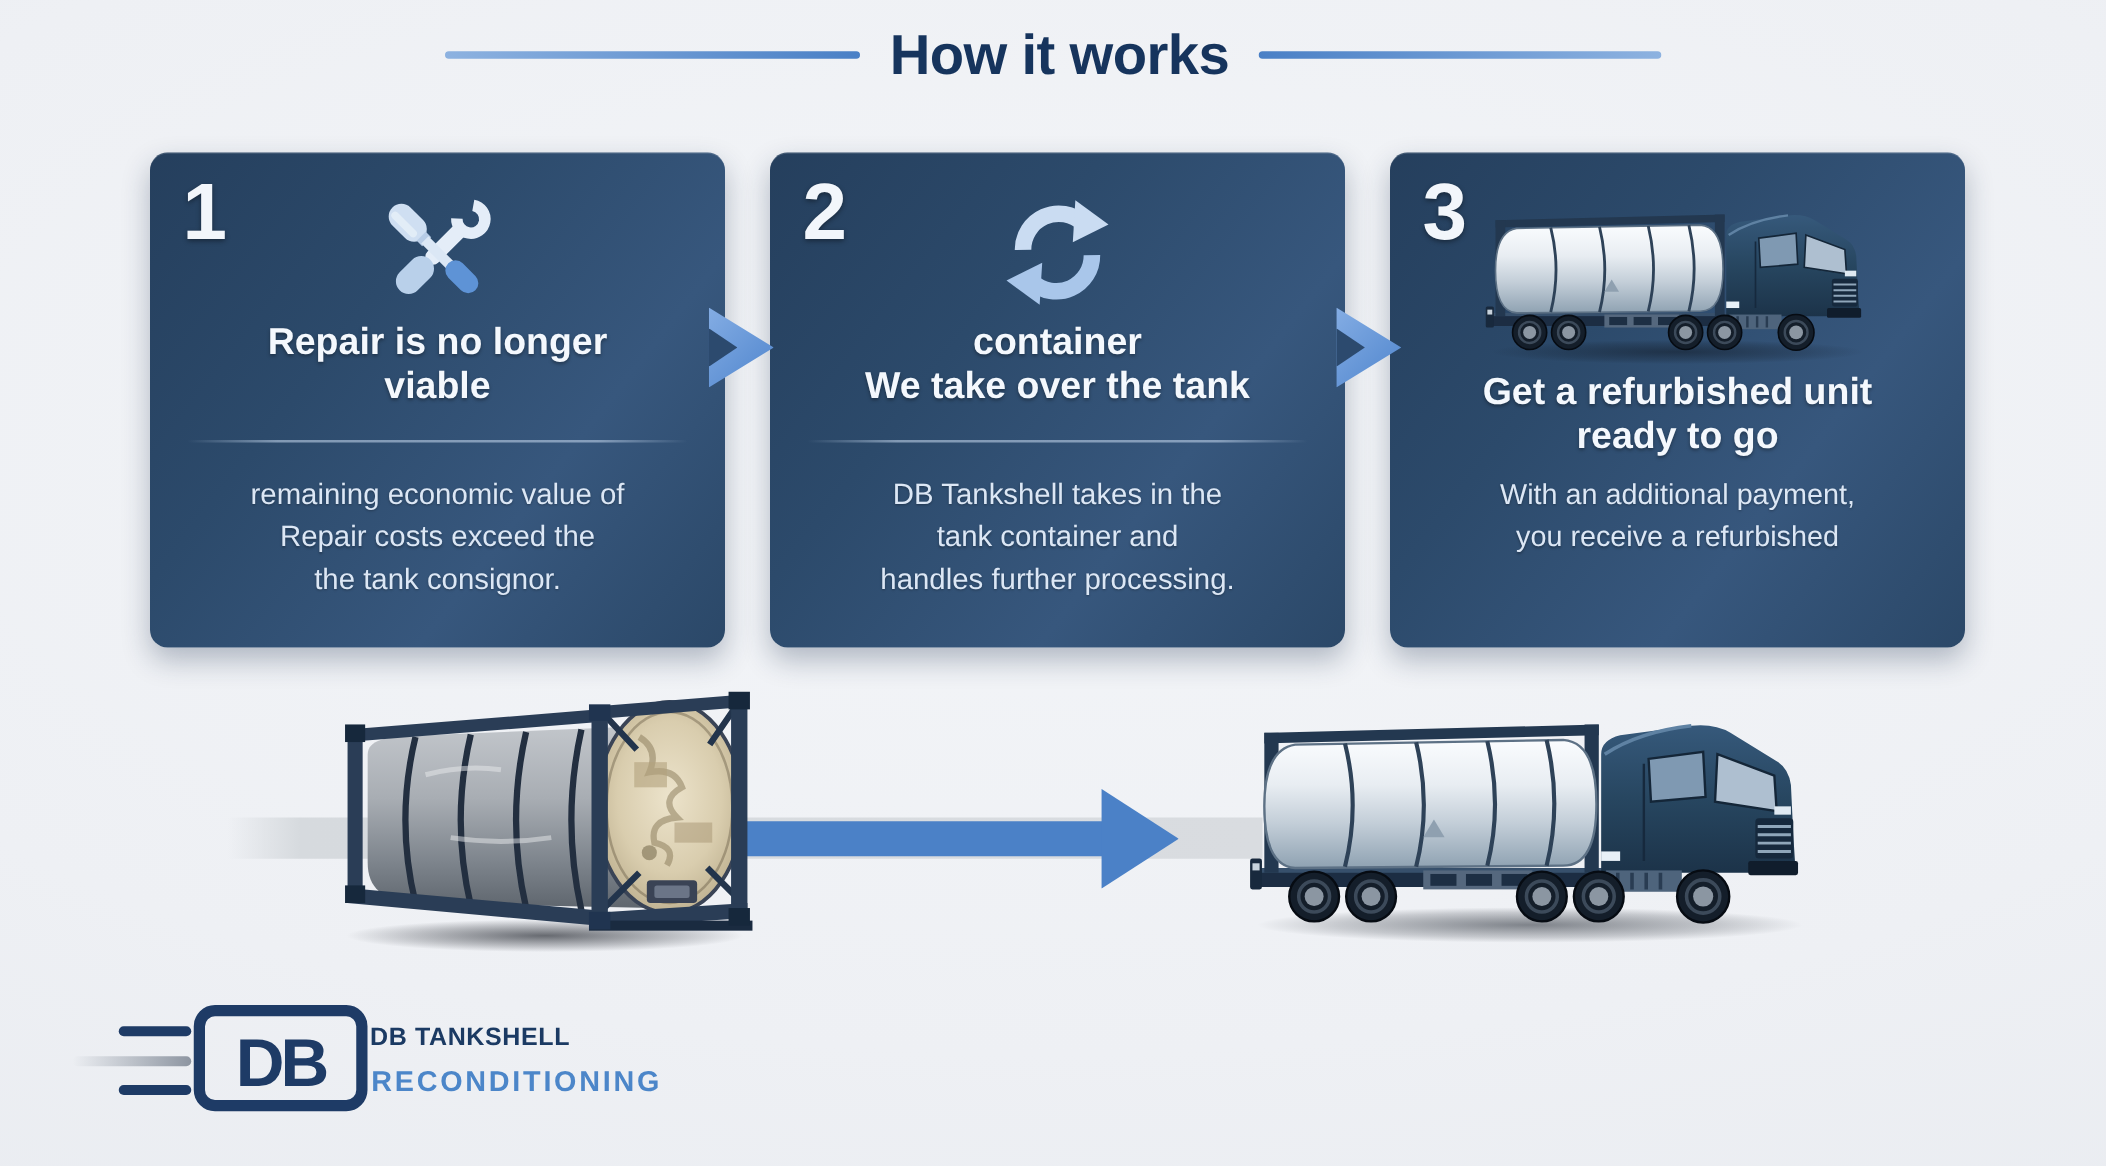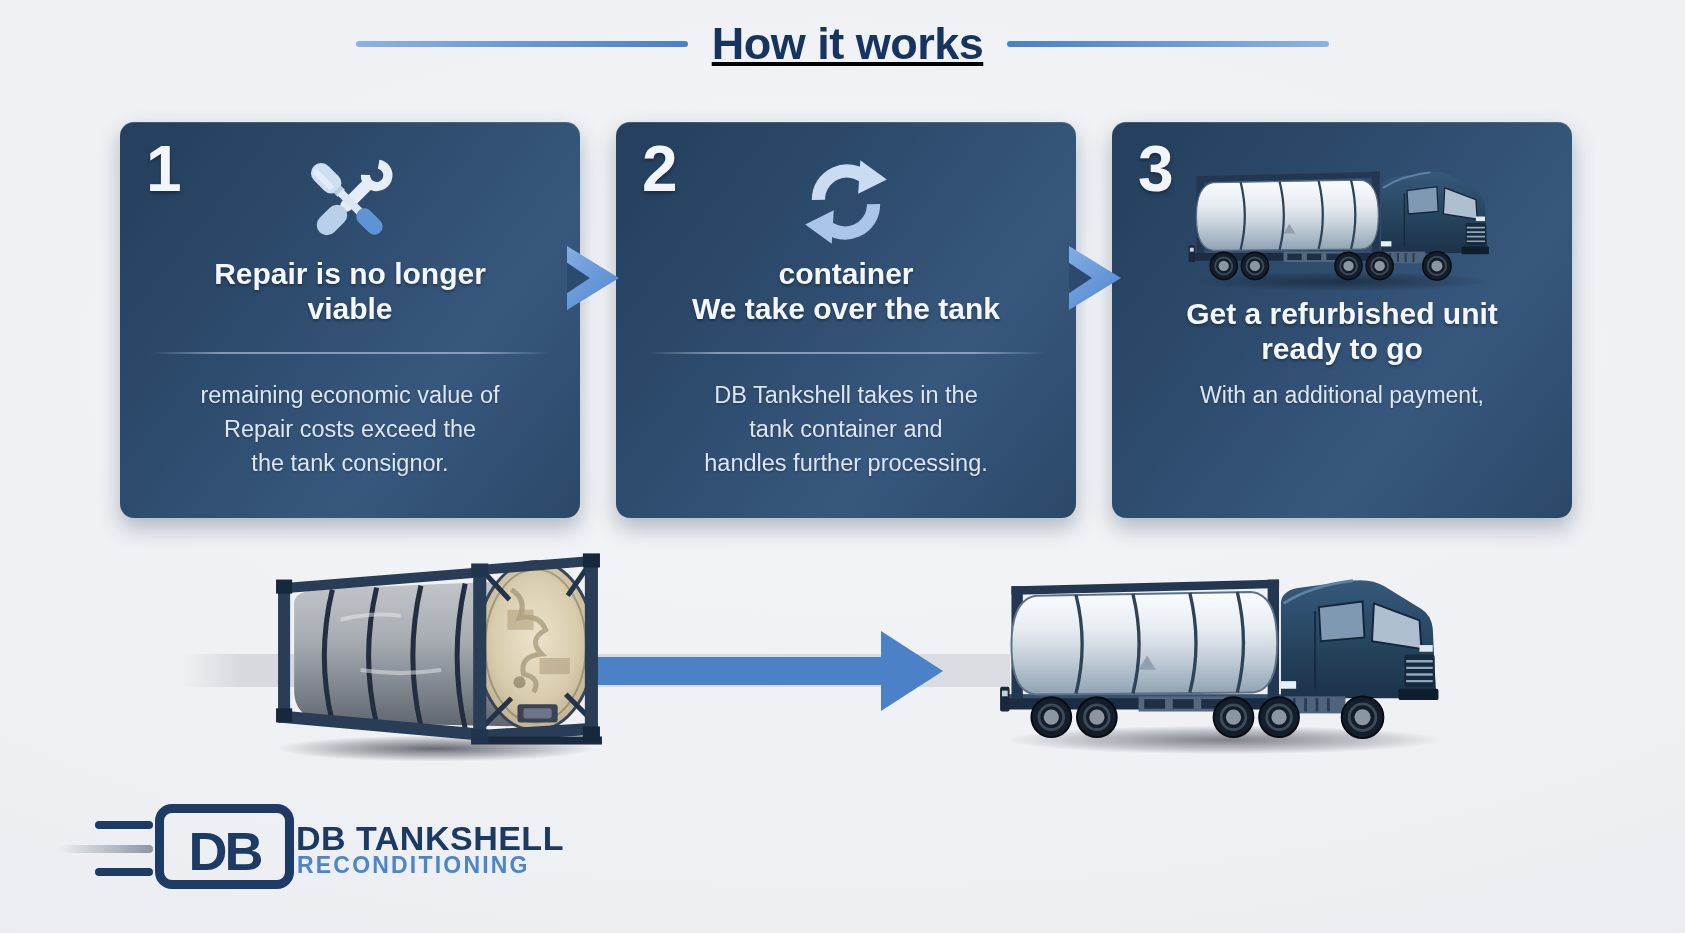--- a/index.html
+++ b/index.html
@@ -2,21 +2,21 @@
 <html><head>
 <meta charset="utf-8">
 <style>
   html,body{margin:0;padding:0;}
   body{
     width:1685px;height:933px;position:relative;overflow:hidden;
     font-family:"Liberation Sans", sans-serif;
     background:radial-gradient(120% 95% at 50% 38%, #f3f5f8 0%, #eef0f4 55%, #e7eaef 100%);
   }
   
-  .header{position:absolute;top:18px;left:0;width:100%;display:flex;align-items:center;justify-content:center;gap:24px;text-decoration:underline;}
+  .header{position:absolute;top:18px;left:0;width:100%;display:flex;align-items:center;justify-content:center;gap:24px;}
   .header-line{height:6px;border-radius:3px;background:linear-gradient(90deg,#8db2e0,#4a80c6);}
   .line-left{width:332px;}
   .line-right{width:322px;background:linear-gradient(90deg,#4a80c6,#8db2e0);}
   .page-title{font-size:45px;font-weight:800;color:#16345d;letter-spacing:-.5px;}
 
   
   .cards{position:absolute;left:120px;top:122px;width:1452px;height:396px;display:flex;gap:36px;}
   .card{
     flex:1;border-radius:14px;position:relative;
     background:linear-gradient(128deg,#253f5d 0%,#2c4a6b 35%,#37577d 68%,#2b4868 100%);
@@ -50,21 +50,21 @@
   .truck-bottom{position:absolute;left:990px;top:554px;width:468px;height:204px;z-index:4;}
 
   
   .speed-line{position:absolute;border-radius:4px;}
   .sl1{left:95px;top:821px;width:58px;height:8px;background:#1e3b66;}
   .sl2{left:58px;top:845px;width:95px;height:8px;background:linear-gradient(90deg,rgba(141,149,161,0),#8d95a1);}
   .sl3{left:95px;top:868px;width:58px;height:8px;background:#1e3b66;}
   .logo-box{position:absolute;left:155px;top:804px;width:139px;height:85px;border:9px solid #1e3b66;border-radius:17px;
     box-sizing:border-box;display:flex;align-items:center;justify-content:center;}
   .logo-monogram{font-size:54px;font-weight:700;color:#1e3b66;letter-spacing:-3px;margin-top:8px;}
-  .logo-name{position:absolute;left:296px;top:819px;font-size:34px;font-weight:700;color:#1b3a63;letter-spacing:.5px;}
+  .logo-name{position:absolute;left:296px;top:819px;font-size:20px;font-weight:700;color:#1b3a63;letter-spacing:.5px;}
   .logo-tagline{position:absolute;left:297px;top:852px;font-size:23px;font-weight:700;color:#4c86c9;letter-spacing:2.2px;}
 
   svg{display:block;}
   .defs-holder{position:absolute;width:0;height:0;overflow:hidden;}
 </style>
 </head>
 <body>
 
 <svg class="defs-holder" aria-hidden="true">
   <defs>
@@ -272,20 +272,21 @@
       <svg width="312" height="140" viewBox="0 0 480 215">
           <use href="#truck-art"></use>
         </svg>
     </div>
     <div class="card-title">
       <div class="t-line">Get a refurbished unit</div>
       <div class="t-line">ready to go</div>
     </div>
     <div class="card-body">
       <div class="b-line">With an additional payment,</div>
+      <div class="b-line">you receive a refurbished</div>
     </div>
   </div>
 </div>
 
 <div class="step-arrow sa1">
   <div class="tri"></div>
   <div class="notch"></div>
 </div>
 <div class="step-arrow sa2">
   <div class="tri"></div>

